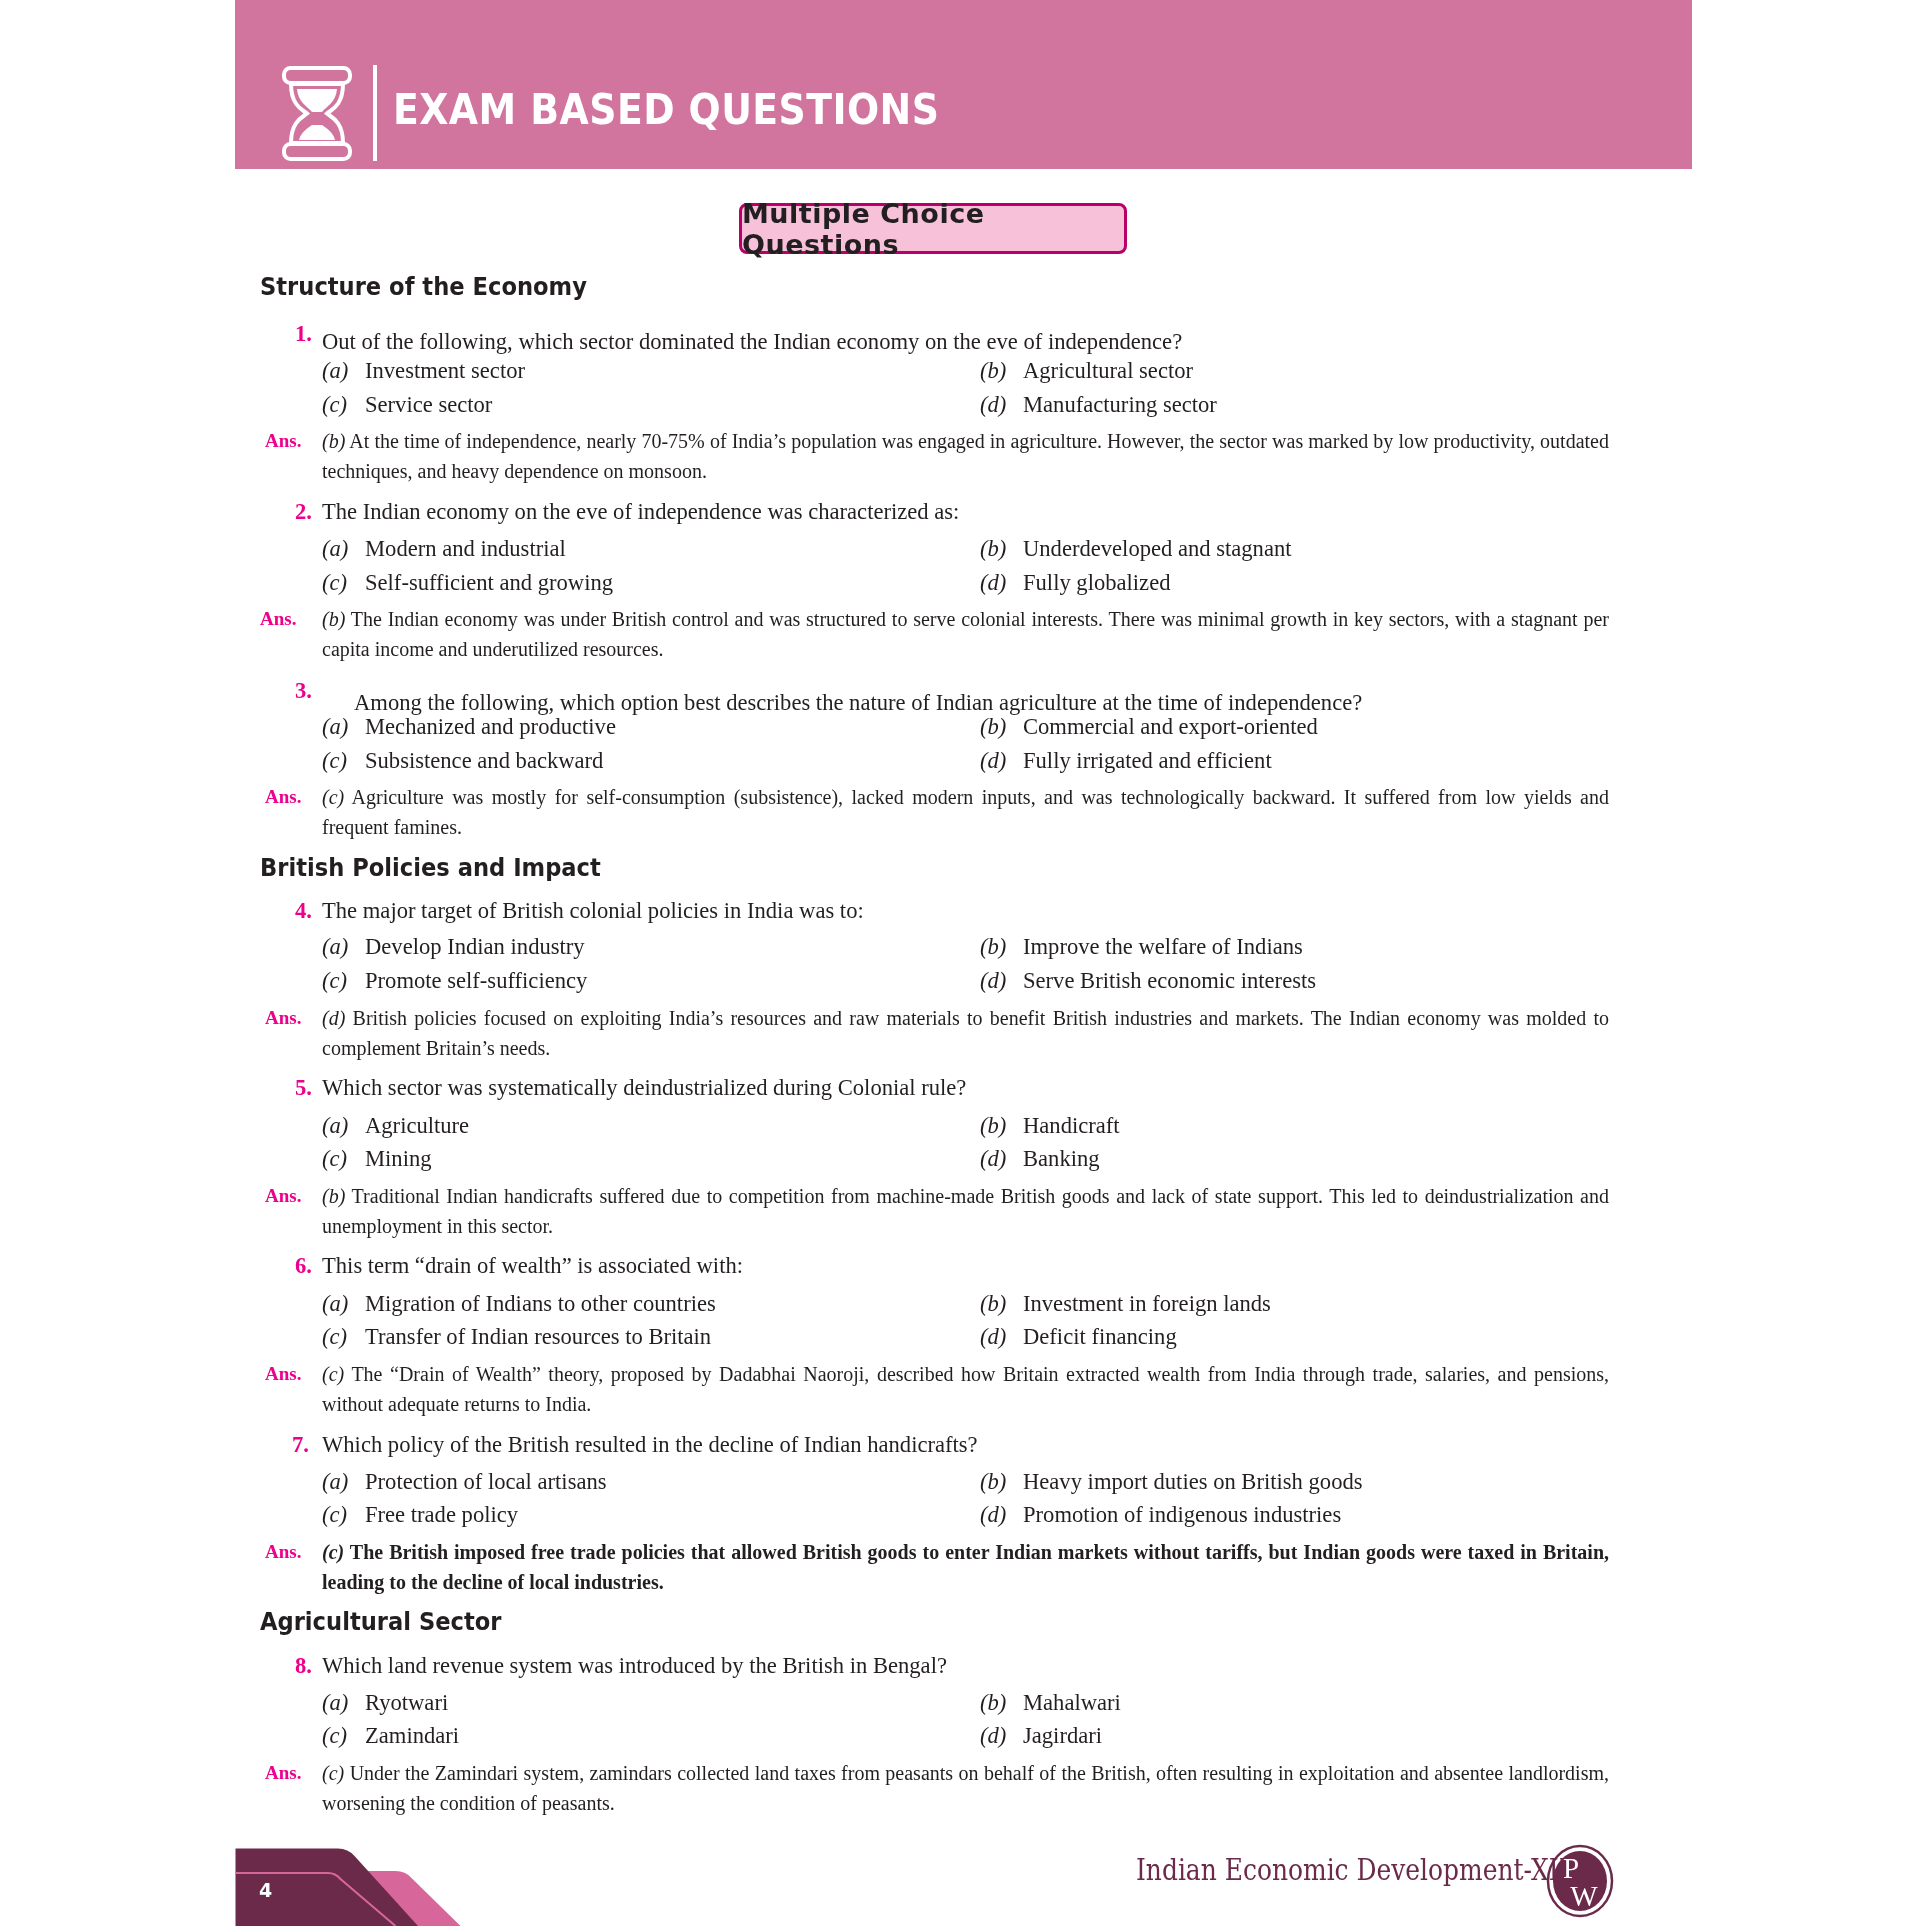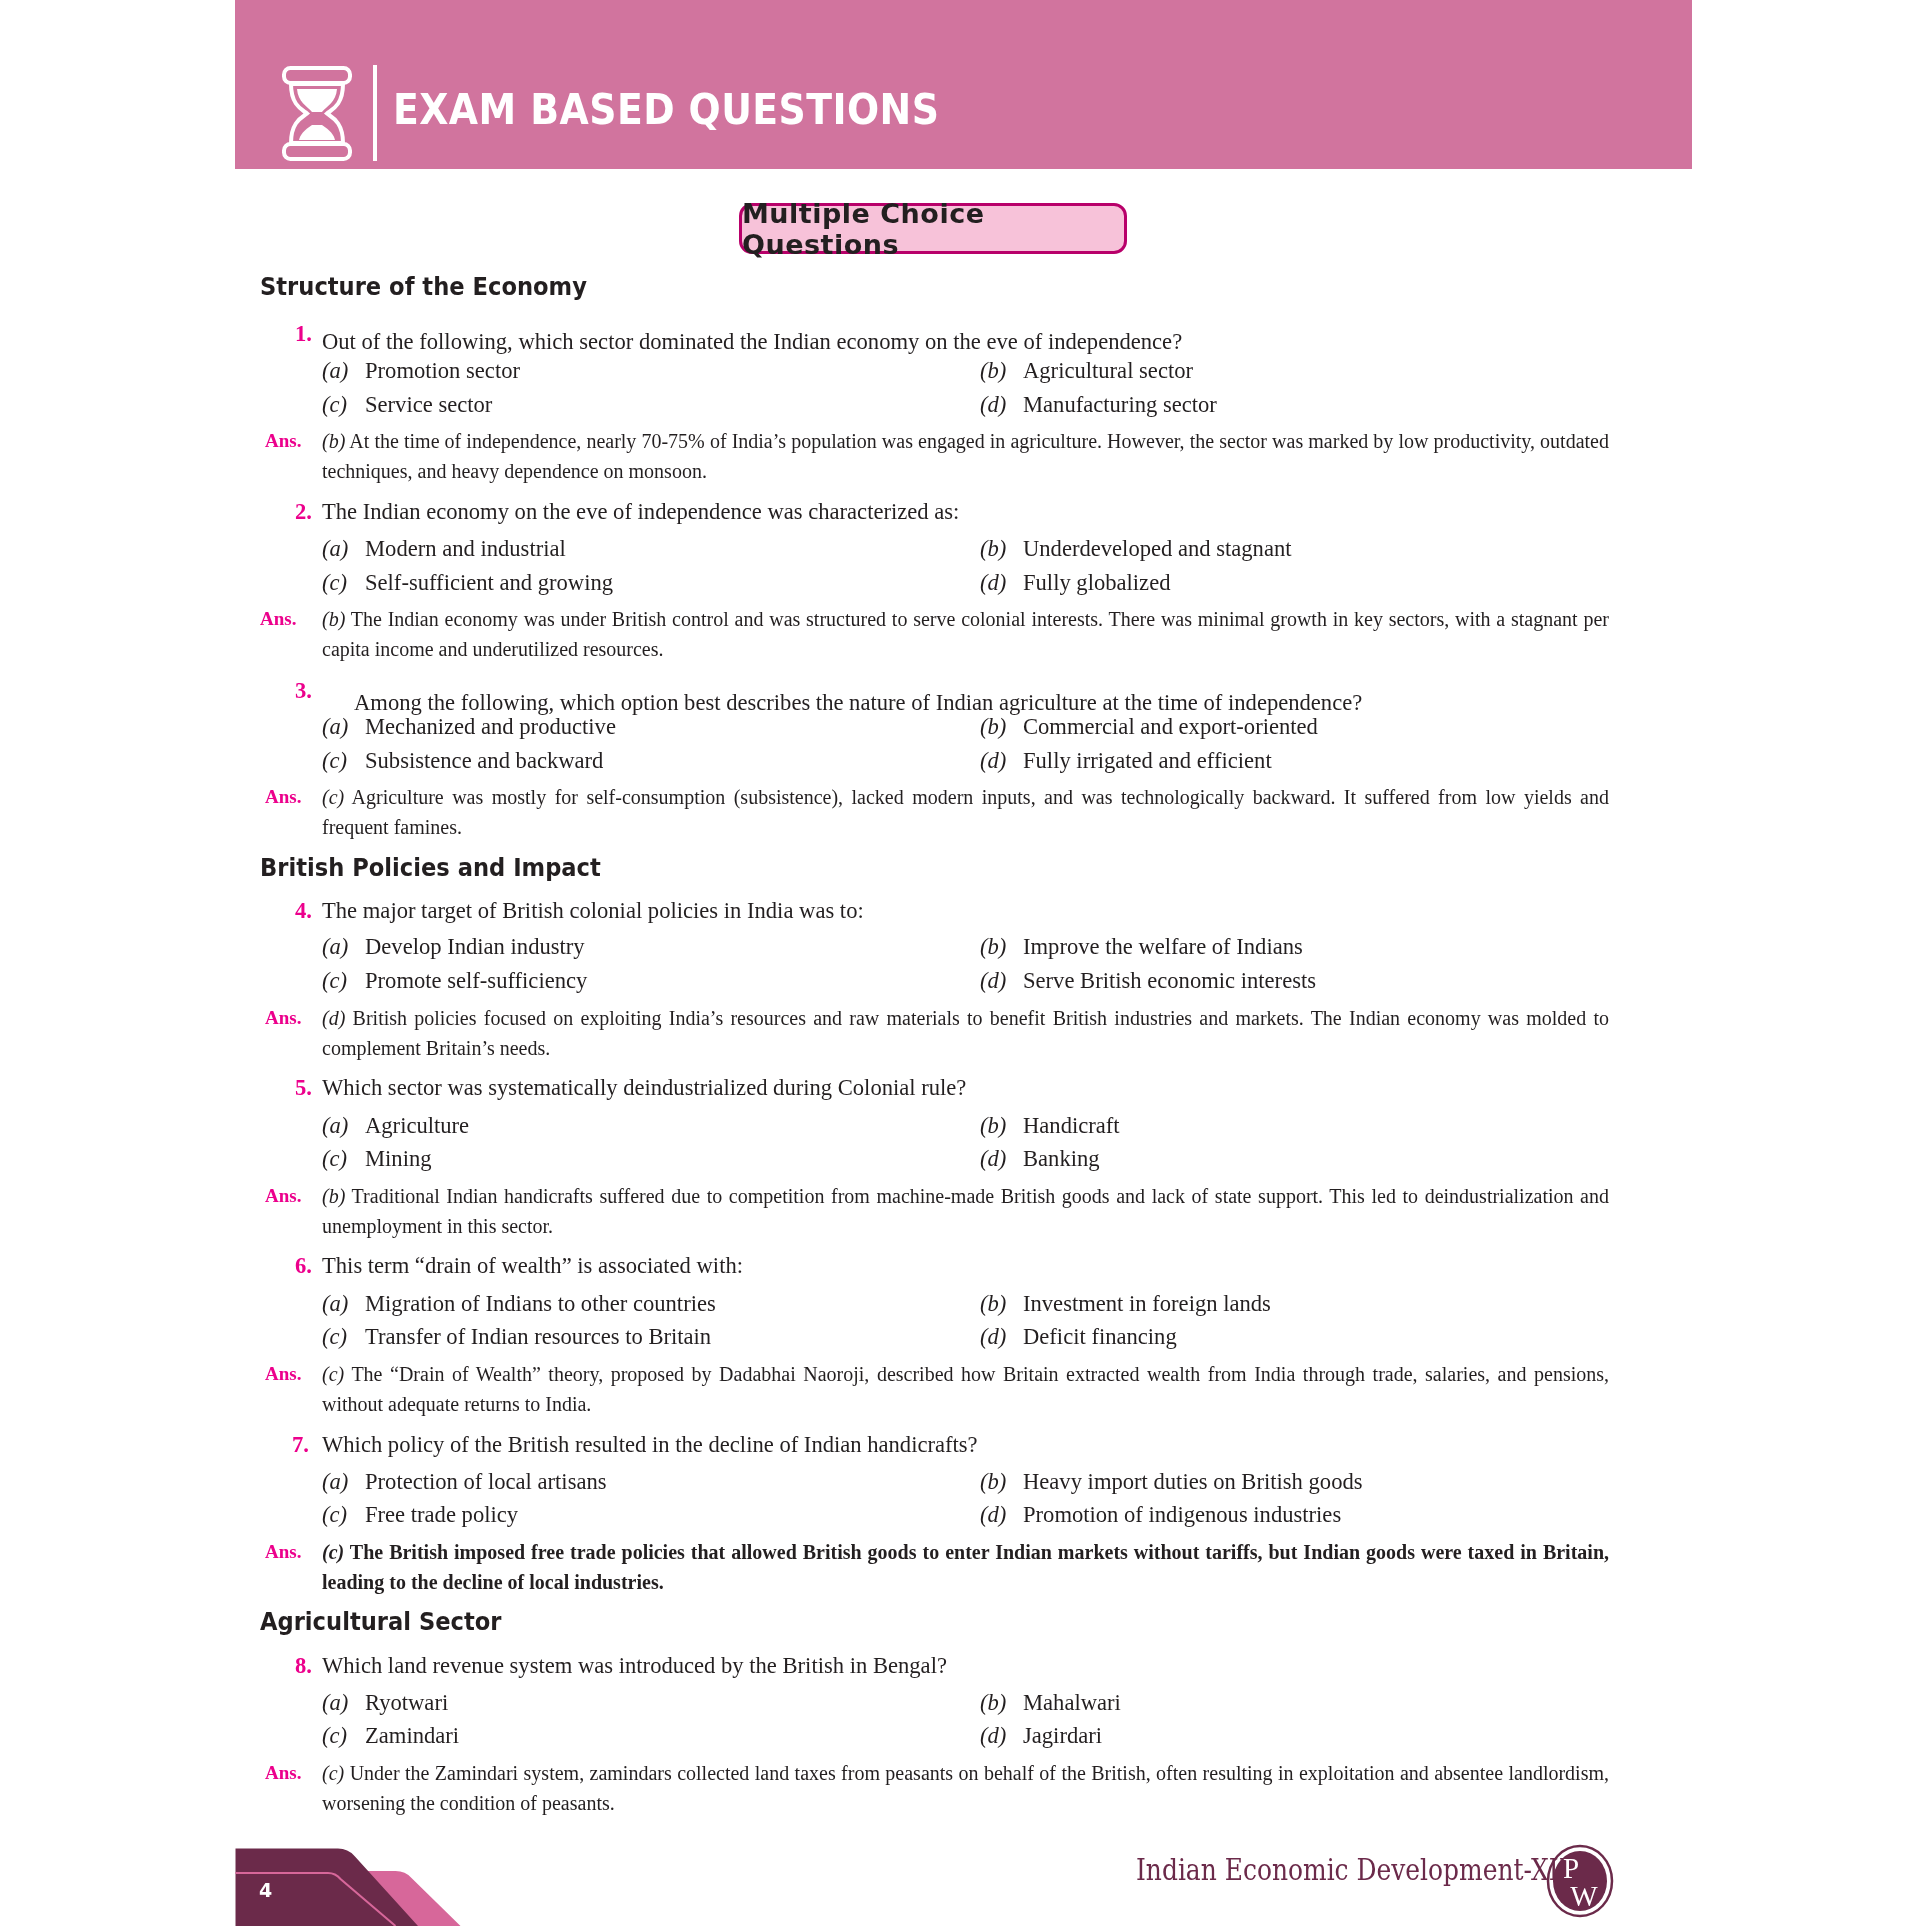--- a/index.html
+++ b/index.html
@@ -1,21 +1,21 @@
 <!DOCTYPE html>
 <html style="font-size:8px"><head>
 <meta charset="utf-8">
 <style>
   html, body { margin:0; padding:0; }
   body { width:1926px; height:1926px; background:#ffffff; position:relative; overflow:hidden; font-family:"Liberation Serif", serif; color:#231f20; }
   .header-band { position:absolute; left:235px; top:0; width:1457px; height:169px; background:#D1749E; }
   .hourglass { position:absolute; left:282px; top:66px; width:70px; height:95px; }
   .header-divider { position:absolute; left:373px; top:65px; width:4px; height:96px; background:#ffffff; }
   .header-title { position:absolute; left:393px; top:89px; font-family:"DejaVu Sans", sans-serif; font-weight:bold; font-size:42px; letter-spacing:0.5px; color:#ffffff; line-height:1; transform:scaleX(0.9); transform-origin:left center; }
-  .mcq-box { position:absolute; left:739px; top:203px; width:388px; height:51px; box-sizing:border-box; border:3px solid #B8006A; border-radius:13px; background:#F7C2D9; display:flex; align-items:center; justify-content:center; }
+  .mcq-box { position:absolute; left:739px; top:203px; width:388px; height:51px; box-sizing:border-box; border:3px solid #B8006A; border-radius:8px; background:#F7C2D9; display:flex; align-items:center; justify-content:center; }
   .mcq-title { font-family:"DejaVu Sans", sans-serif; font-weight:bold; font-size:27px; color:#231f20; letter-spacing:0.5px; }
   .section-heading { position:absolute; left:260px; font-family:"DejaVu Sans", sans-serif; font-weight:bold; font-size:24.6px; color:#231f20; line-height:1; transform:scaleX(0.92); transform-origin:left center; }
   .qnum { position:absolute; font-weight:bold; color:#EC008C; font-size:22.6px; line-height:30px; }
   .qtext { position:absolute; left:322px; font-size:22.6px; line-height:30px; white-space:nowrap; }
   .opt { position:absolute; font-size:22.6px; line-height:30px; white-space:nowrap; }
   .opt .letter { font-style:italic; }
   .opt .otext { position:absolute; left:43px; top:0; }
   .ans-label { position:absolute; font-weight:bold; color:#EC008C; font-size:19px; line-height:30px; }
   .ans-text { position:absolute; left:322px; width:1287px; font-size:20px; line-height:30px; text-align:justify; text-align-last:left; }
   .ans-text i { font-style:italic; }
@@ -40,21 +40,21 @@
 <div class="header-title">EXAM BASED QUESTIONS</div>
 
 <div class="mcq-box">
   <span class="mcq-title">Multiple Choice Questions</span>
 </div>
 
 <div class="section-heading" style="top:275px;">Structure of the Economy</div>
 
 <div class="qnum" style="left:295px; top:319px;">1.</div>
 <div class="qtext" style="top:319px;margin-top:8px;">Out of the following, which sector dominated the Indian economy on the eve of independence?</div>
-<div class="opt" style="left:322px; top:356px;"><span class="letter">(a)</span><span class="otext">Promotion sector</span></div>
+<div class="opt" style="left:322px; top:356px;"><span class="letter">(a)</span><span class="otext">Investment sector</span></div>
 <div class="opt" style="left:980px; top:356px;"><span class="letter">(b)</span><span class="otext">Agricultural sector</span></div>
 <div class="opt" style="left:322px; top:390px;"><span class="letter">(c)</span><span class="otext">Service sector</span></div>
 <div class="opt" style="left:980px; top:390px;"><span class="letter">(d)</span><span class="otext">Manufacturing sector</span></div>
 <div class="ans-label" style="left:265px; top:426px;">Ans.</div>
 <div class="ans-text" style="top:426px;"><i>(b)</i> <span>At the time of independence, nearly 70-75% of India’s population was engaged in agriculture. However, the sector was marked by low productivity, outdated techniques, and heavy dependence on monsoon.</span></div>
 
 <div class="qnum" style="left:295px; top:497px;">2.</div>
 <div class="qtext" style="top:497px;">The Indian economy on the eve of independence was characterized as:</div>
 <div class="opt" style="left:322px; top:534px;"><span class="letter">(a)</span><span class="otext">Modern and industrial</span></div>
 <div class="opt" style="left:980px; top:534px;"><span class="letter">(b)</span><span class="otext">Underdeveloped and stagnant</span></div>

